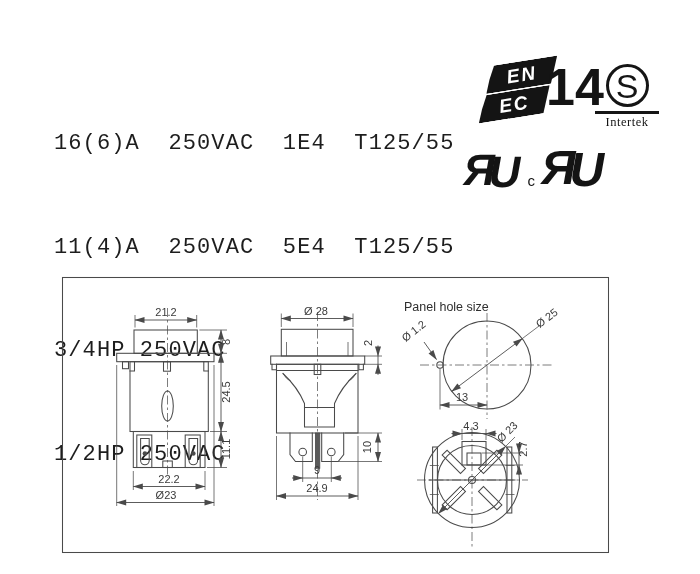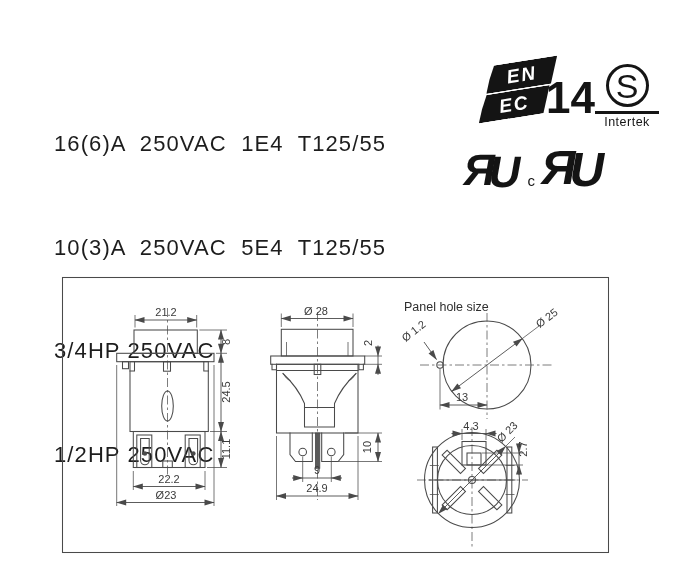--- a/index.html
+++ b/index.html
@@ -2,40 +2,40 @@
 <html><head>
 <meta charset="utf-8">
 <style>
   html,body{margin:0;padding:0;background:#fff;}
   #page{position:relative;width:700px;height:574px;background:#ffffff;overflow:hidden;
         font-family:"Liberation Sans",sans-serif;}
 
   
   .ratings{position:absolute;left:54px;top:58px;color:#1d1d1d;font-size:22px;
            letter-spacing:1.1px;line-height:34.5px;white-space:pre;}
-  .ratings .rline{height:34.5px;}
+  .ratings .rline{height:34.5px;font-family:Liberation Mono, monospace;}
 
   
   .enec{position:absolute;left:474px;top:62px;transform:rotate(-9deg);}
   .enec-band{width:76px;height:27px;background:#141414;color:#ffffff;
              display:flex;align-items:center;justify-content:center;
              font-weight:bold;font-style:italic;font-size:19px;letter-spacing:2px;
              clip-path:polygon(16% 0,100% 0,86% 100%,0 100%,7% 50%);}
   .enec-top{margin-left:12px;}
   .enec-bottom{margin-top:1px;}
-  .enec-num{position:absolute;left:546px;top:76px;font-size:44px;font-weight:bold;
+  .enec-num{position:absolute;left:546px;top:61px;font-size:52px;font-weight:bold;
             color:#141414;line-height:1;}
 
   
   .intertek{position:absolute;left:594px;top:64px;width:66px;text-align:center;color:#151515;}
   .s-circle{box-sizing:border-box;width:43px;height:43px;border:3.5px solid #151515;
             border-radius:50%;margin:0 auto;display:flex;align-items:center;justify-content:center;
             font-size:34px;line-height:1;}
   .intertek-rule{width:64px;height:2.5px;background:#151515;margin:4px auto 1px auto;}
-  .intertek-name{font-size:12.5px;letter-spacing:0.5px;}
+  .intertek-name{font-size:12.5px;letter-spacing:0.5px;font-family:Liberation Serif, serif;}
 
   
   .ul-row{position:absolute;left:464px;top:144px;display:flex;align-items:flex-end;color:#141414;}
   .ul-mark{font-weight:bold;line-height:1;transform:skewX(-10deg);white-space:nowrap;}
   .ul-mark .r{display:inline-block;transform:scaleX(-1);}
   .ul-mark .u{display:inline-block;margin-left:-6px;position:relative;top:2px;}
   .m1{font-size:44px;}
   .m2{font-size:48px;margin-left:4px;}
   .c-small{font-size:15px;margin:0 3px 3px 6px;}
 
@@ -49,21 +49,21 @@
   svg .dot{fill:#4a4a4a;stroke:none;}
   svg .pinfill{fill:#5a5a5a;stroke:#4a4a4a;stroke-width:0.8;}
 </style>
 </head>
 <body>
 
 <div id="page">
 
   <div class="ratings">
     <div class="rline">16(6)A  250VAC  1E4  T125/55</div>
-    <div class="rline">10(3)A  250VAC  5E4  T125/55</div>
+    <div class="rline">11(4)A  250VAC  5E4  T125/55</div>
     <div class="rline">3/4HP 250VAC</div>
     <div class="rline">1/2HP 250VAC</div>
   </div>
 
   <div class="enec">
     <div class="enec-band enec-top">
         <span>EN</span>
       </div>
     <div class="enec-band enec-bottom">
         <span>EC</span>

